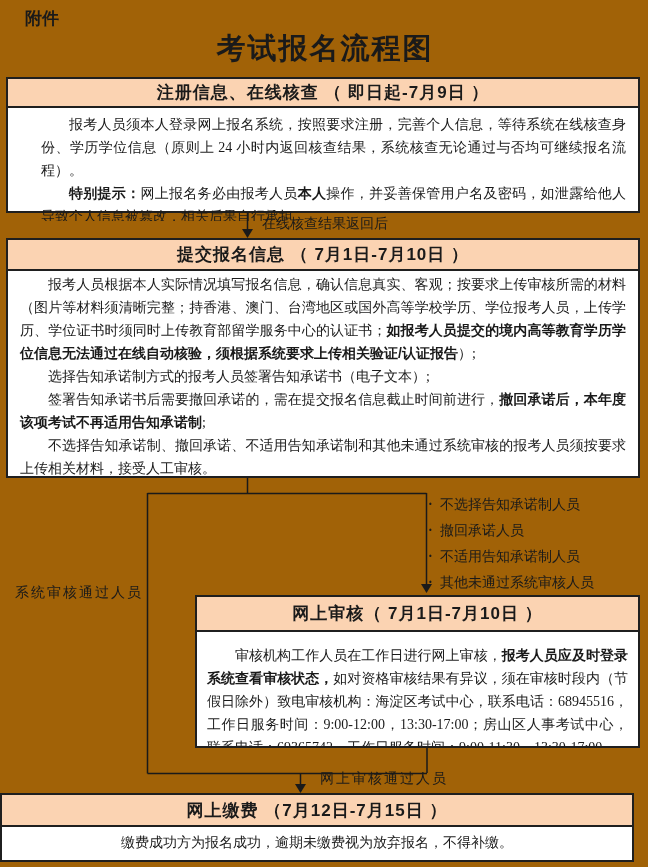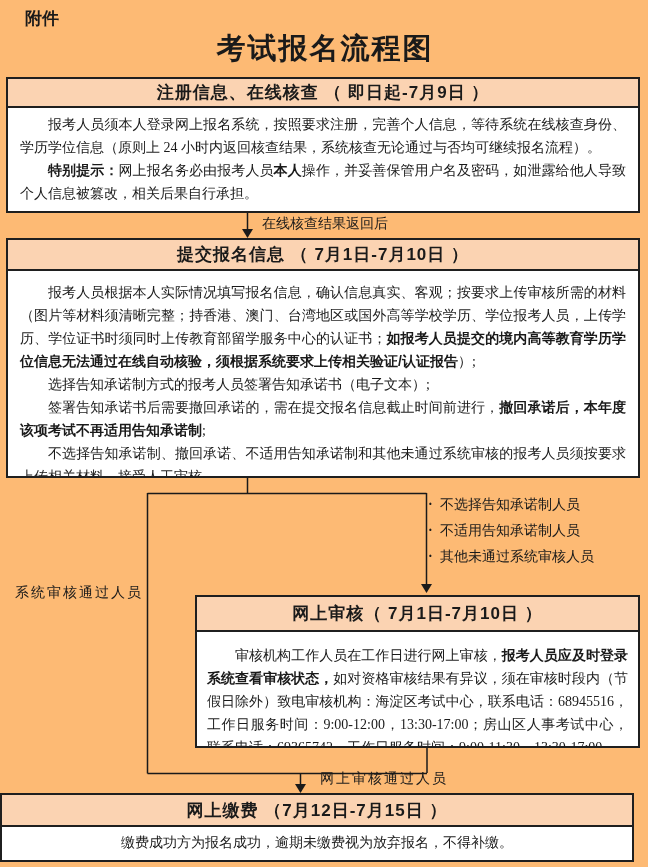--- a/index.html
+++ b/index.html
@@ -1,17 +1,17 @@
 <!DOCTYPE html>
 <html style="--header-bg: #FBD3B2; --border-c: #1f1f1f;"><head>
 <meta charset="utf-8">
 <style>
   html,body { margin:0; padding:0; background:#fff; }
   .page {
-    position:relative; width:648px; height:867px; background:#fdba74;
+    position:relative; width:648px; height:867px; background:#a16207;
     font-family:"Liberation Serif","DejaVu Serif",serif;
     color:#1a1a1a; overflow:hidden;
   }
   .attachment {
     position:absolute; left:25px; top:7px;
     font-family:"Liberation Sans","DejaVu Sans",sans-serif;
     font-weight:bold; font-size:17px;
   }
   .title {
     position:absolute; left:0; top:28px; width:648px; margin:1px;
@@ -63,40 +63,41 @@
     </g>
     <g fill="#1a1a1a" stroke="none">
       <polygon points="242,229 253,229 247.5,238"></polygon>
       <polygon points="421,584 432,584 426.5,593"></polygon>
       <polygon points="295,784 306,784 300.5,793"></polygon>
     </g>
   </svg>
 
   <div class="box" style="left:6px; top:77px; width:634px; height:136px;">
     <div class="box-header" style="height:29px;">注册信息、在线核查 （ 即日起-7月9日 ）</div>
-    <div class="box-body" style="height:113px; padding-top:5px;">
+    <div class="box-body" style="height:113px; padding-top:5px;margin-left:21px;">
       <p><span>报考人员须本人登录网上报名系统，按照要求注册，完善个人信息，等待系统在线核查身份、学历学位信息（原则上 24 小时内返回核查结果，系统核查无论通过与否均可继续报名流程）。</span></p>
       <p><b>特别提示：</b><span>网上报名务必由报考人员</span><b>本人</b><span>操作，并妥善保管用户名及密码，如泄露给他人导致个人信息被篡改，相关后果自行承担。</span></p>
     </div>
   </div>
 
   <div class="edge-label" style="left:262px; top:215px;">在线核查结果返回后</div>
 
   <div class="box" style="left:6px; top:238px; width:634px; height:240px;">
     <div class="box-header" style="height:31px;">提交报名信息 （ 7月1日-7月10日 ）</div>
-    <div class="box-body" style="height:205px; padding-top:10px;">
+    <div class="box-body" style="height:205px; padding-top:2px;">
       <p><span>报考人员根据本人实际情况填写报名信息，确认信息真实、客观；按要求上传审核所需的材料（图片等材料须清晰完整；持香港、澳门、台湾地区或国外高等学校学历、学位报考人员，上传学历、学位证书时须同时上传教育部留学服务中心的认证书；</span><b>如报考人员提交的境内高等教育学历学位信息无法通过在线自动核验，须根据系统要求上传相关验证/认证报告</b><span>）;</span></p>
       <p><span>选择告知承诺制方式的报考人员签署告知承诺书（电子文本）;</span></p>
       <p><span>签署告知承诺书后需要撤回承诺的，需在提交报名信息截止时间前进行，</span><b>撤回承诺后，本年度该项考试不再适用告知承诺制</b><span>;</span></p>
       <p><span>不选择告知承诺制、撤回承诺、不适用告知承诺制和其他未通过系统审核的报考人员须按要求上传相关材料，接受人工审核。</span></p>
     </div>
   </div>
 
   <div class="bullets" style="left:428px; top:492px;">
     <div class="bullet"><span class="dot">·</span><span>不选择告知承诺制人员</span></div>
+    <div class="bullet"><span class="dot">·</span><span>撤回承诺人员</span></div>
     <div class="bullet"><span class="dot">·</span><span>不适用告知承诺制人员</span></div>
     <div class="bullet"><span class="dot">·</span><span>其他未通过系统审核人员</span></div>
   </div>
 
   <div class="edge-label" style="left:15px; top:584px; letter-spacing:2px;">系统审核通过人员</div>
 
   <div class="box" style="left:195px; top:595px; width:445px; height:153px;">
     <div class="box-header" style="height:35px;">网上审核（ 7月1日-7月10日 ）</div>
     <div class="box-body" style="height:114px; padding:12px 10px;">
       <p><span>审核机构工作人员在工作日进行网上审核，</span><b>报考人员应及时登录系统查看审核状态，</b><span>如对资格审核结果有异议，须在审核时段内（节假日除外）致电审核机构：海淀区考试中心，联系电话：68945516，工作日服务时间：9:00-12:00，13:30-17:00；房山区人事考试中心，联系电话：69365742，工作日服务时间：9:00-11:30，13:30-17:00。</span></p>

